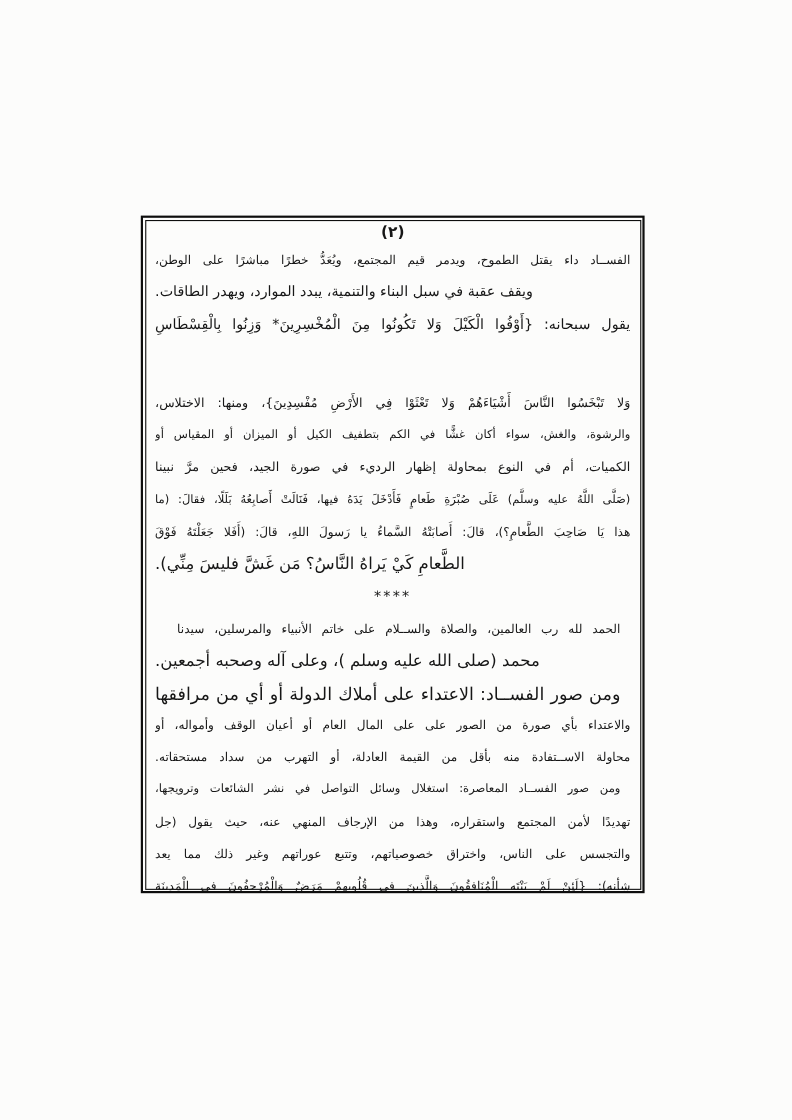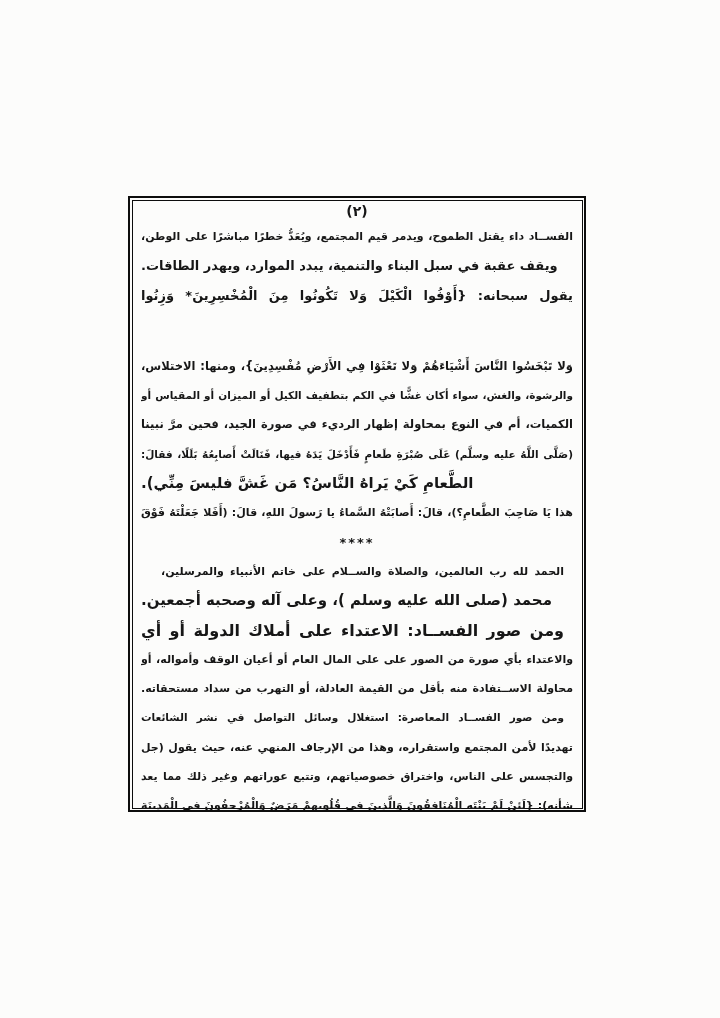--- a/index.html
+++ b/index.html
@@ -34,21 +34,21 @@
     overflow: hidden;
   }
   .page-number {
     height: 22px; line-height: 22px;
     text-align: center;
     font-size: 14px; font-weight: bold;
     color: var(--ink, #161616);
   }
   .line {
     height: 29.3px; line-height: 29.3px;
-    font-size: 15px; font-weight: bold;
+    font-size: 15px; font-weight: normal;
     color: var(--ink, #161616);
     overflow: hidden;
   }
   .line.fill { text-align: justify; text-align-last: justify; }
   .line.end  { text-align: left; }
   .line.indent { text-indent: 9px; }
   .line.sep {
     text-align: center;
     font-size: 13px;
     letter-spacing: 2px;
@@ -67,22 +67,22 @@
           <div class="para">
             <div class="line fill" style="font-size: 11px;">الفســاد داء يقتل الطموح، ويدمر قيم المجتمع، ويُعَدُّ خطرًا مباشرًا على الوطن،</div>
             <div class="line end" style="font-size: 13px;">ويقف عقبة في سبل البناء والتنمية، يبدد الموارد، ويهدر الطاقات.</div>
           </div>
           <div class="para">
             <div class="line fill" style="font-size: 13px;">يقول سبحانه: {أَوْفُوا الْكَيْلَ وَلا تَكُونُوا مِنَ الْمُخْسِرِينَ* وَزِنُوا بِالْقِسْطَاسِ الْمُسْتَقِيمِ*</div>
             <div class="line fill" style="font-size: 11.5px; margin-top: 42px;">وَلا تَبْخَسُوا النَّاسَ أَشْيَاءَهُمْ وَلا تَعْثَوْا فِي الأَرْضِ مُفْسِدِينَ}، ومنها: الاختلاس،</div>
             <div class="line fill" style="font-size: 10.5px;">والرشوة، والغش، سواء أكان غشًّا في الكم بتطفيف الكيل أو الميزان أو المقياس أو</div>
             <div class="line fill" style="font-size: 11.5px;">الكميات، أم في النوع بمحاولة إظهار الرديء في صورة الجيد، فحين مرَّ نبينا</div>
             <div class="line fill" style="font-size: 10.5px;">(صَلَّى اللَّهُ عليه وسلَّم) عَلَى صُبْرَةِ طَعامٍ فَأَدْخَلَ يَدَهُ فيها، فَنَالَتْ أَصابِعُهُ بَلَلًا، فقالَ: (ما</div>
+            <div class="line fill" style="font-size: 11px;">هذا يَا صَاحِبَ الطَّعامِ؟)، قالَ: أَصابَتْهُ السَّماءُ يا رَسولَ اللهِ، قالَ: (أَفَلا جَعَلْتَهُ فَوْقَ</div>
             <div class="line end" style="">الطَّعامِ كَيْ يَراهُ النَّاسُ؟ مَن غَشَّ فليسَ مِنِّي).</div>
-            <div class="line fill" style="font-size: 11px;">هذا يَا صَاحِبَ الطَّعامِ؟)، قالَ: أَصابَتْهُ السَّماءُ يا رَسولَ اللهِ، قالَ: (أَفَلا جَعَلْتَهُ فَوْقَ</div>
           </div>
           <div class="line sep" style="">****</div>
           <div class="para">
             <div class="line fill indent" style="font-size: 11px; margin-left: 20px;">الحمد لله رب العالمين، والصلاة والســلام على خاتم الأنبياء والمرسلين، سيدنا</div>
             <div class="line end" style="">محمد (صلى الله عليه وسلم )، وعلى آله وصحبه أجمعين.</div>
           </div>
           <div class="para">
             <div class="line fill indent" style="font-size: 16px;">ومن صور الفســاد: الاعتداء على أملاك الدولة أو أي من مرافقها بدون حق،</div>
             <div class="line fill" style="font-size: 11px;">والاعتداء بأي صورة من الصور على على المال العام أو أعيان الوقف وأمواله، أو</div>
             <div class="line fill" style="font-size: 11px;">محاولة الاســتفادة منه بأقل من القيمة العادلة، أو التهرب من سداد مستحقاته.</div>

